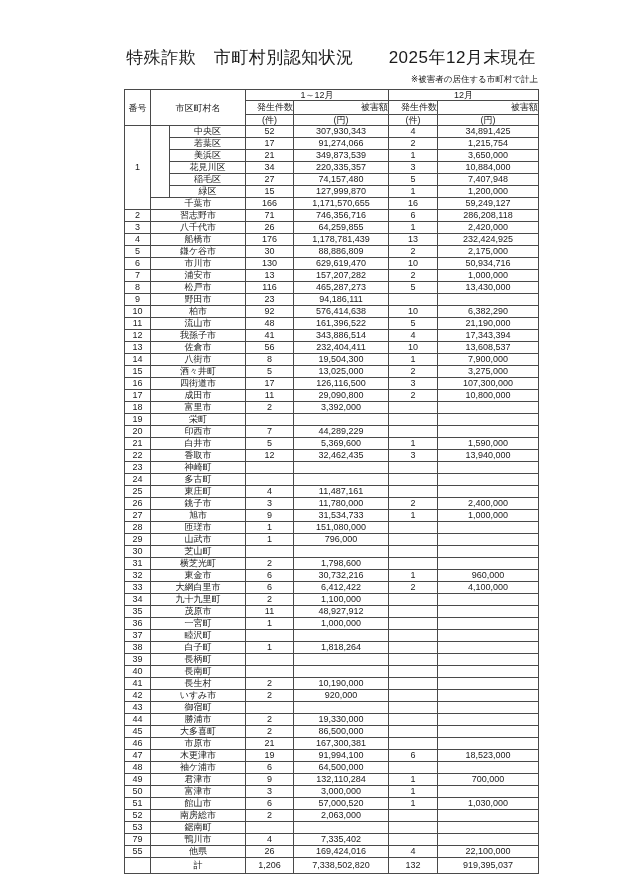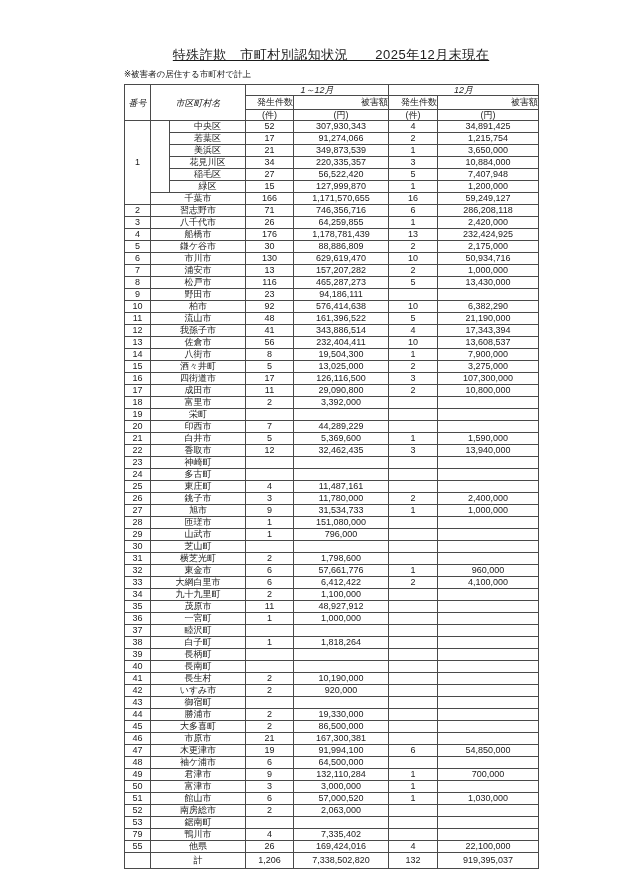--- a/index.html
+++ b/index.html
@@ -9,29 +9,28 @@
     background: #ffffff;
     font-family: "Liberation Sans", "DejaVu Sans", sans-serif;
     color: #1a1a1a;
   }
   .page { width: 620px; height: 877px; overflow: hidden; }
 
   .title {
     margin: 46px 0 0 124px;
     width: 414px;
     text-align: center;
-    font-size: 13px;
+    font-size: 17px;
     letter-spacing: 0.5px;
     white-space: nowrap;
-    text-decoration: underline;
   }
   .note {
     margin: 5px 0 3px 124px;
     width: 414px;
-    text-align: left;
+    text-align: right;
     font-size: 8.5px;
   }
 
   table.stats {
     border-collapse: collapse;
     table-layout: fixed;
     margin-left: 124px;
     width: 414px;
   }
   table.stats th, table.stats td {
@@ -39,21 +38,21 @@
     font-size: 9px;
     font-weight: normal;
     padding: 0;
     height: 11px;
     line-height: 11px;
     overflow: hidden;
     white-space: nowrap;
     background: #fff;
     text-align: center;
   }
-  thead tr.h1 th { height: 10px; line-height: 10px; font-style: italic; }
+  thead tr.h1 th { height: 10px; line-height: 10px; }
   thead tr.h2 th { height: 13px; line-height: 13px; text-align: right; }
   thead tr.h3 th { height: 10px; line-height: 10px; }
 
   td.c-no   { text-align: right; padding-right: 5px; }
   td.strip  { }
   td.c-ward { text-align: center; }
   td.c-name { text-align: left; padding-left: 12px; }
   td.c-city { text-align: center; }
   td.c-sum  { text-align: left; padding-left: 14px; }
   td.c-cnt  { text-align: center; }
@@ -125,21 +124,21 @@
         <tr>
           <td class="c-ward">花見川区</td>
           <td class="c-cnt">34</td>
           <td class="c-amt">220,335,357</td>
           <td class="c-cnt">3</td>
           <td class="c-amt">10,884,000</td>
         </tr>
         <tr>
           <td class="c-ward">稲毛区</td>
           <td class="c-cnt">27</td>
-          <td class="c-amt">56,522,420</td>
+          <td class="c-amt">74,157,480</td>
           <td class="c-cnt">5</td>
           <td class="c-amt">7,407,948</td>
         </tr>
         <tr>
           <td class="c-ward">緑区</td>
           <td class="c-cnt">15</td>
           <td class="c-amt">127,999,870</td>
           <td class="c-cnt">1</td>
           <td class="c-amt">1,200,000</td>
         </tr>
@@ -387,21 +386,21 @@
           <td class="c-name" colspan="2">横芝光町</td>
           <td class="c-cnt">2</td>
           <td class="c-amt">1,798,600</td>
           <td class="c-cnt"></td>
           <td class="c-amt"></td>
         </tr>
         <tr>
           <td class="c-no">32</td>
           <td class="c-name" colspan="2">東金市</td>
           <td class="c-cnt">6</td>
-          <td class="c-amt">57,661,776</td>
+          <td class="c-amt">30,732,216</td>
           <td class="c-cnt">1</td>
           <td class="c-amt">960,000</td>
         </tr>
         <tr>
           <td class="c-no">33</td>
           <td class="c-name" colspan="2">大網白里市</td>
           <td class="c-cnt">6</td>
           <td class="c-amt">6,412,422</td>
           <td class="c-cnt">2</td>
           <td class="c-amt">4,100,000</td>
@@ -509,21 +508,21 @@
           <td class="c-amt">167,300,381</td>
           <td class="c-cnt"></td>
           <td class="c-amt"></td>
         </tr>
         <tr>
           <td class="c-no">47</td>
           <td class="c-name" colspan="2">木更津市</td>
           <td class="c-cnt">19</td>
           <td class="c-amt">91,994,100</td>
           <td class="c-cnt">6</td>
-          <td class="c-amt">54,850,000</td>
+          <td class="c-amt">18,523,000</td>
         </tr>
         <tr>
           <td class="c-no">48</td>
           <td class="c-name" colspan="2">袖ケ浦市</td>
           <td class="c-cnt">6</td>
           <td class="c-amt">64,500,000</td>
           <td class="c-cnt"></td>
           <td class="c-amt"></td>
         </tr>
         <tr>

